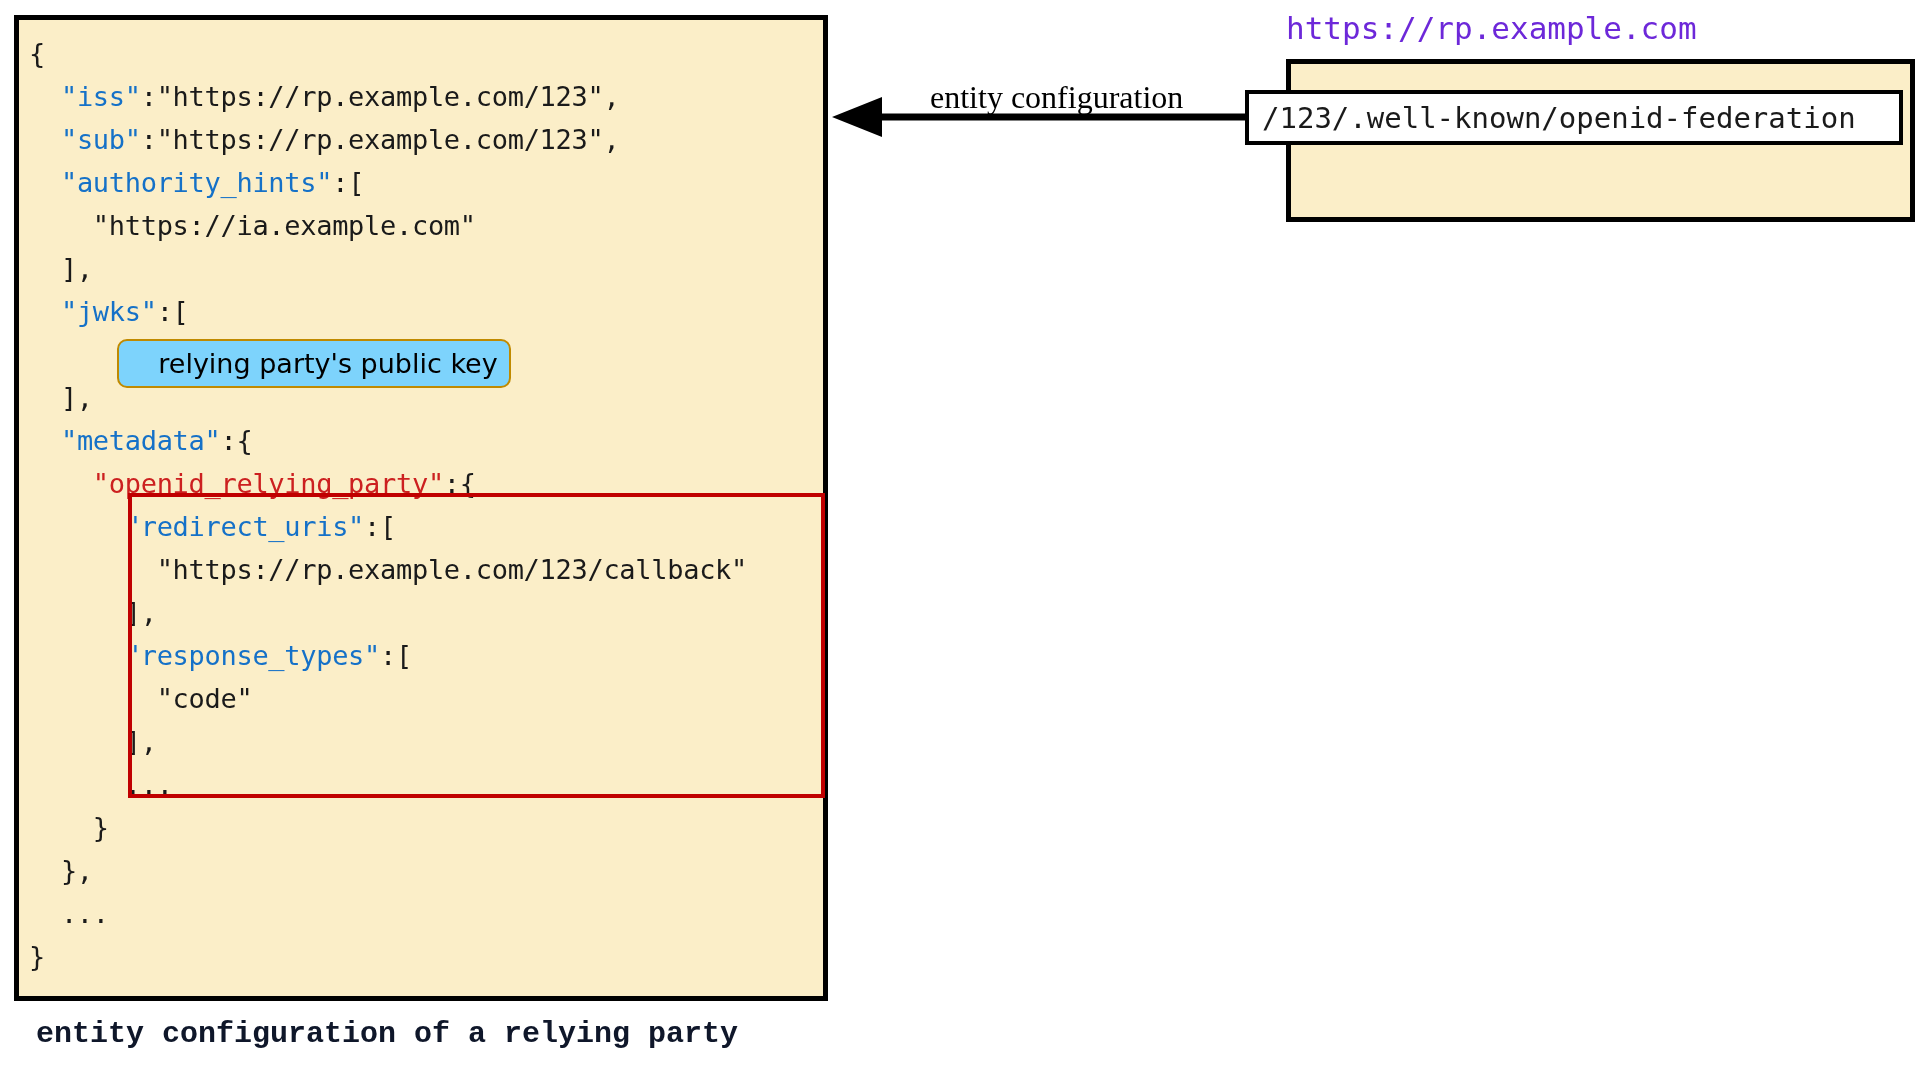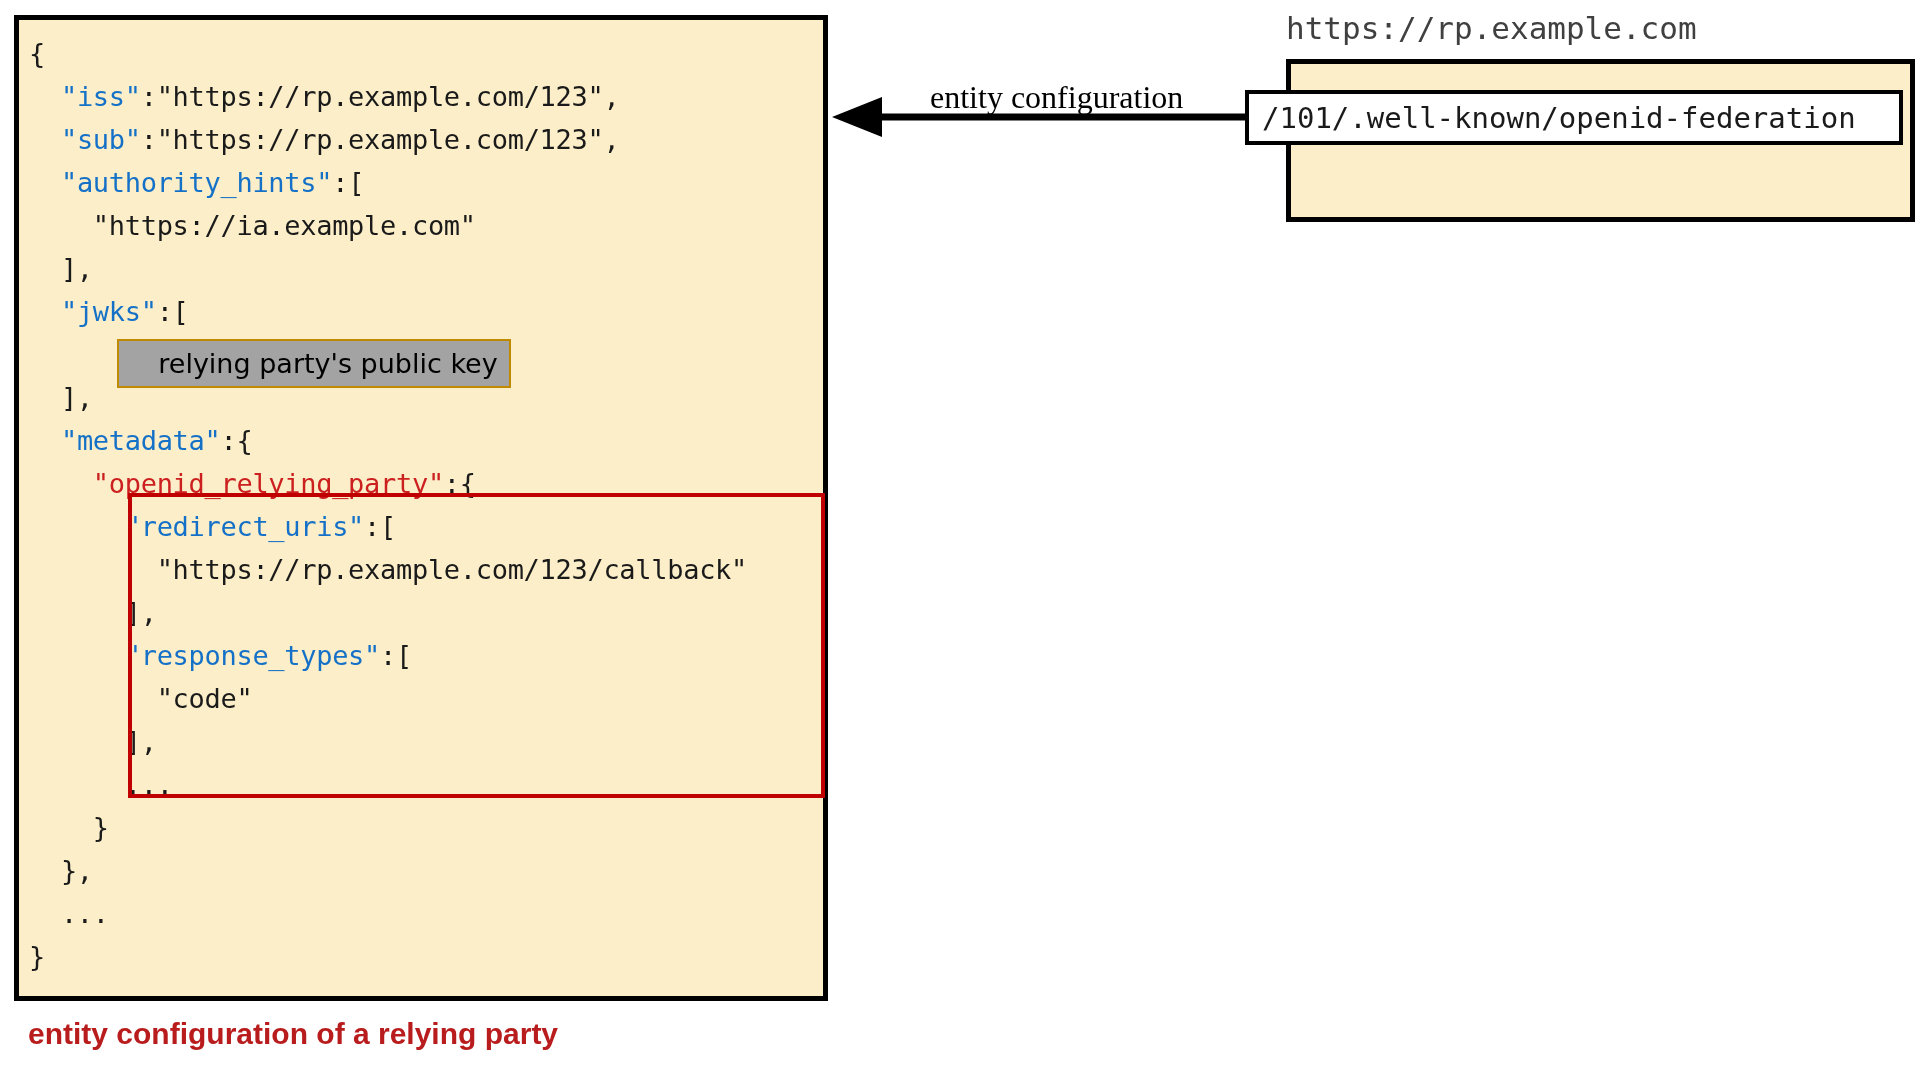--- a/index.html
+++ b/index.html
@@ -50,23 +50,23 @@
   .str    { color: #1a1a1a; }
 
   
   #jwks-badge {
     position: absolute;
     left: 98px;
     top: 319px;
     width: 394px;
     height: 49px;
     box-sizing: border-box;
-    background: #a3a3a3;
+    background: #7dd3fc;
     border: 2px solid #c08a00;
-    border-radius: 0;
+    border-radius: 10px;
     font-family: "DejaVu Sans", sans-serif;
     font-size: 27px;
     color: #000000;
     display: flex;
     align-items: center;
     justify-content: center;
     line-height: 1;
     padding-left: 28px;
   }
 
@@ -78,37 +78,37 @@
     width: 697px;
     height: 305px;
     border: 4px solid #c00000;
     box-sizing: border-box;
     pointer-events: none;
   }
 
   
   #json-caption {
     position: absolute;
-    left: 28px;
+    left: 36px;
     top: 1017px;
-    font-family: Liberation Sans, sans-serif;
+    font-family: Liberation Mono, monospace;
     font-size: 30px;
     font-weight: bold;
-    color: #b91c1c;
+    color: #0f172a;
     white-space: nowrap;
   }
 
   
   #host-label {
     position: absolute;
     left: 1286px;
     top: 10px;
     font-family: "DejaVu Sans Mono", monospace;
     font-size: 31px;
-    color: #404040;
+    color: #6d28d9;
     white-space: nowrap;
   }
 
   #host-box {
     position: absolute;
     left: 1286px;
     top: 59px;
     width: 629px;
     height: 163px;
     background: #fbeec8;
@@ -165,21 +165,21 @@
   <div id="metadata-highlight"></div>
 </div>
 
 <div id="json-caption">entity configuration of a relying party</div>
 
 <div id="host-label">https://rp.example.com</div>
 
 <div id="host-box"></div>
 
 <div id="endpoint-box">
-  <span>/101/.well-known/openid-federation</span>
+  <span>/123/.well-known/openid-federation</span>
 </div>
 
 <svg id="arrow-layer">
   <line x1="1245" y1="117" x2="870" y2="117" stroke="#000000" stroke-width="7"></line>
   <polygon points="832,117 882,97 882,137" fill="#000000"></polygon>
 </svg>
 
 <div id="arrow-label">entity configuration</div>
 
 </body></html>

